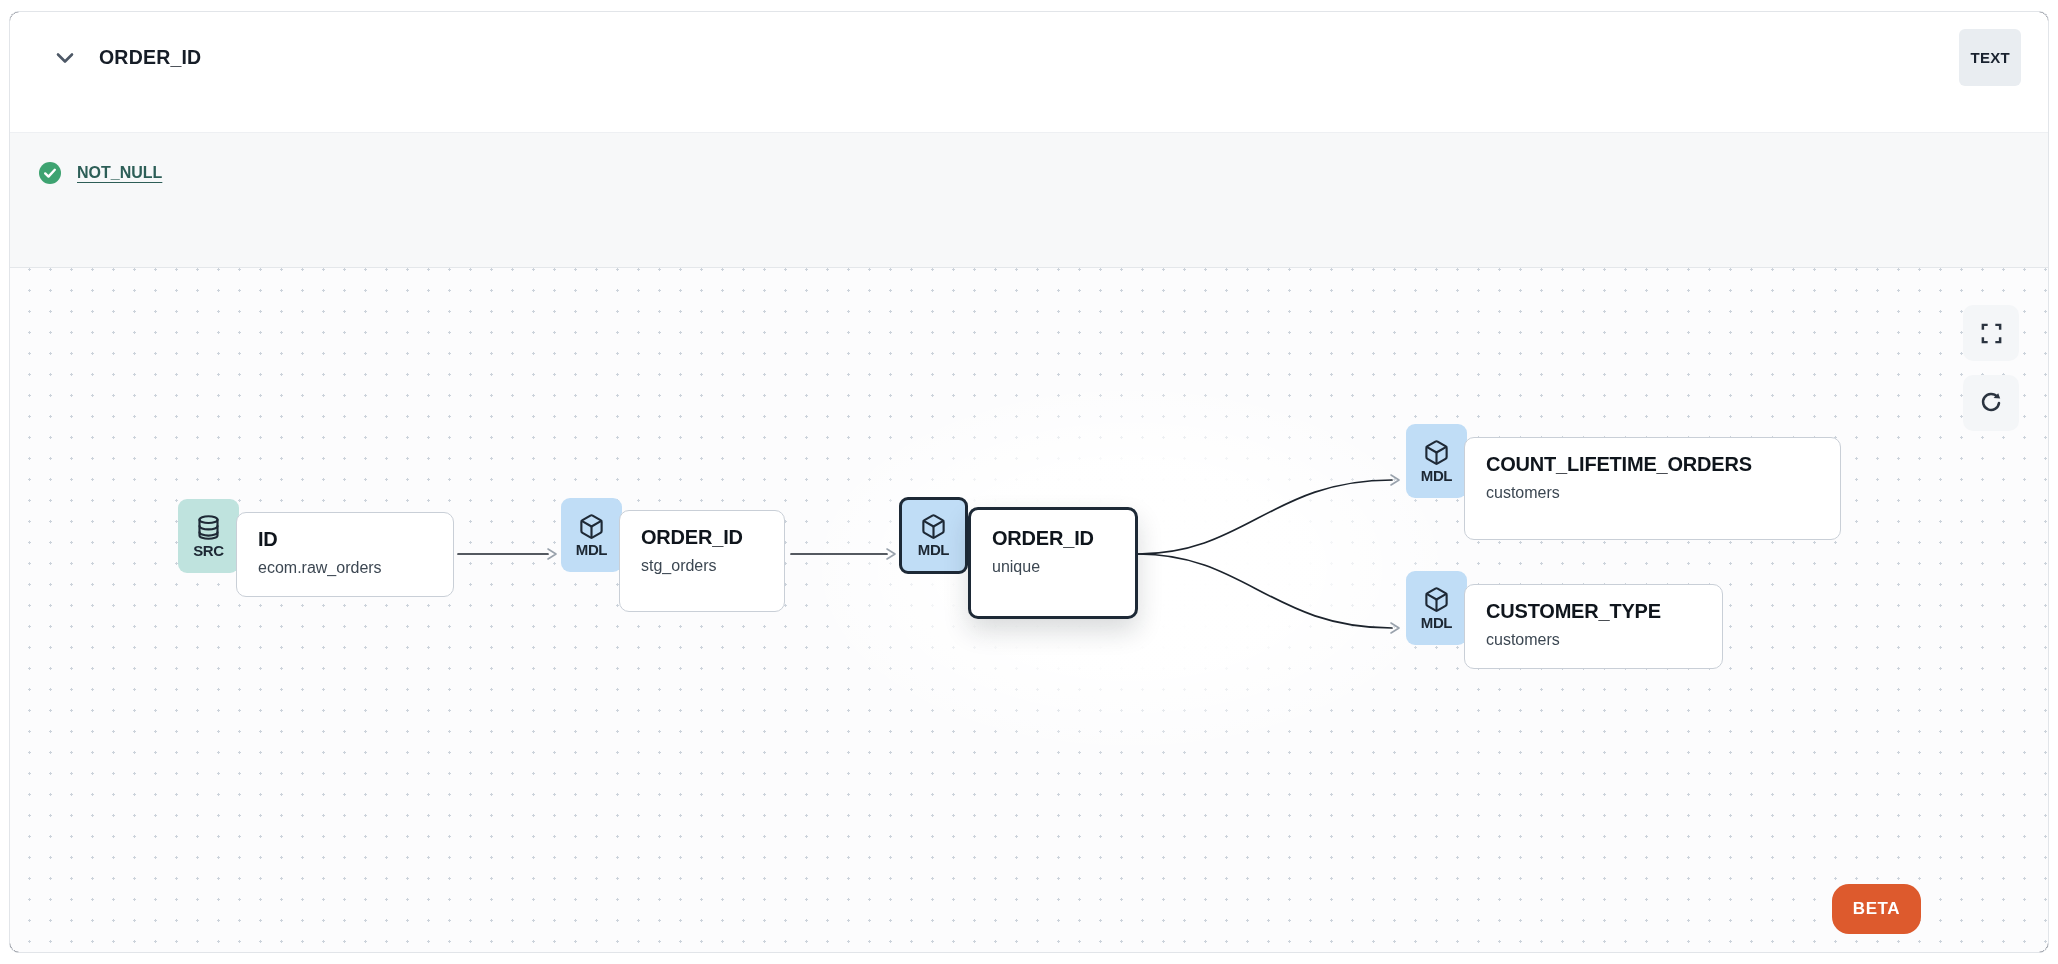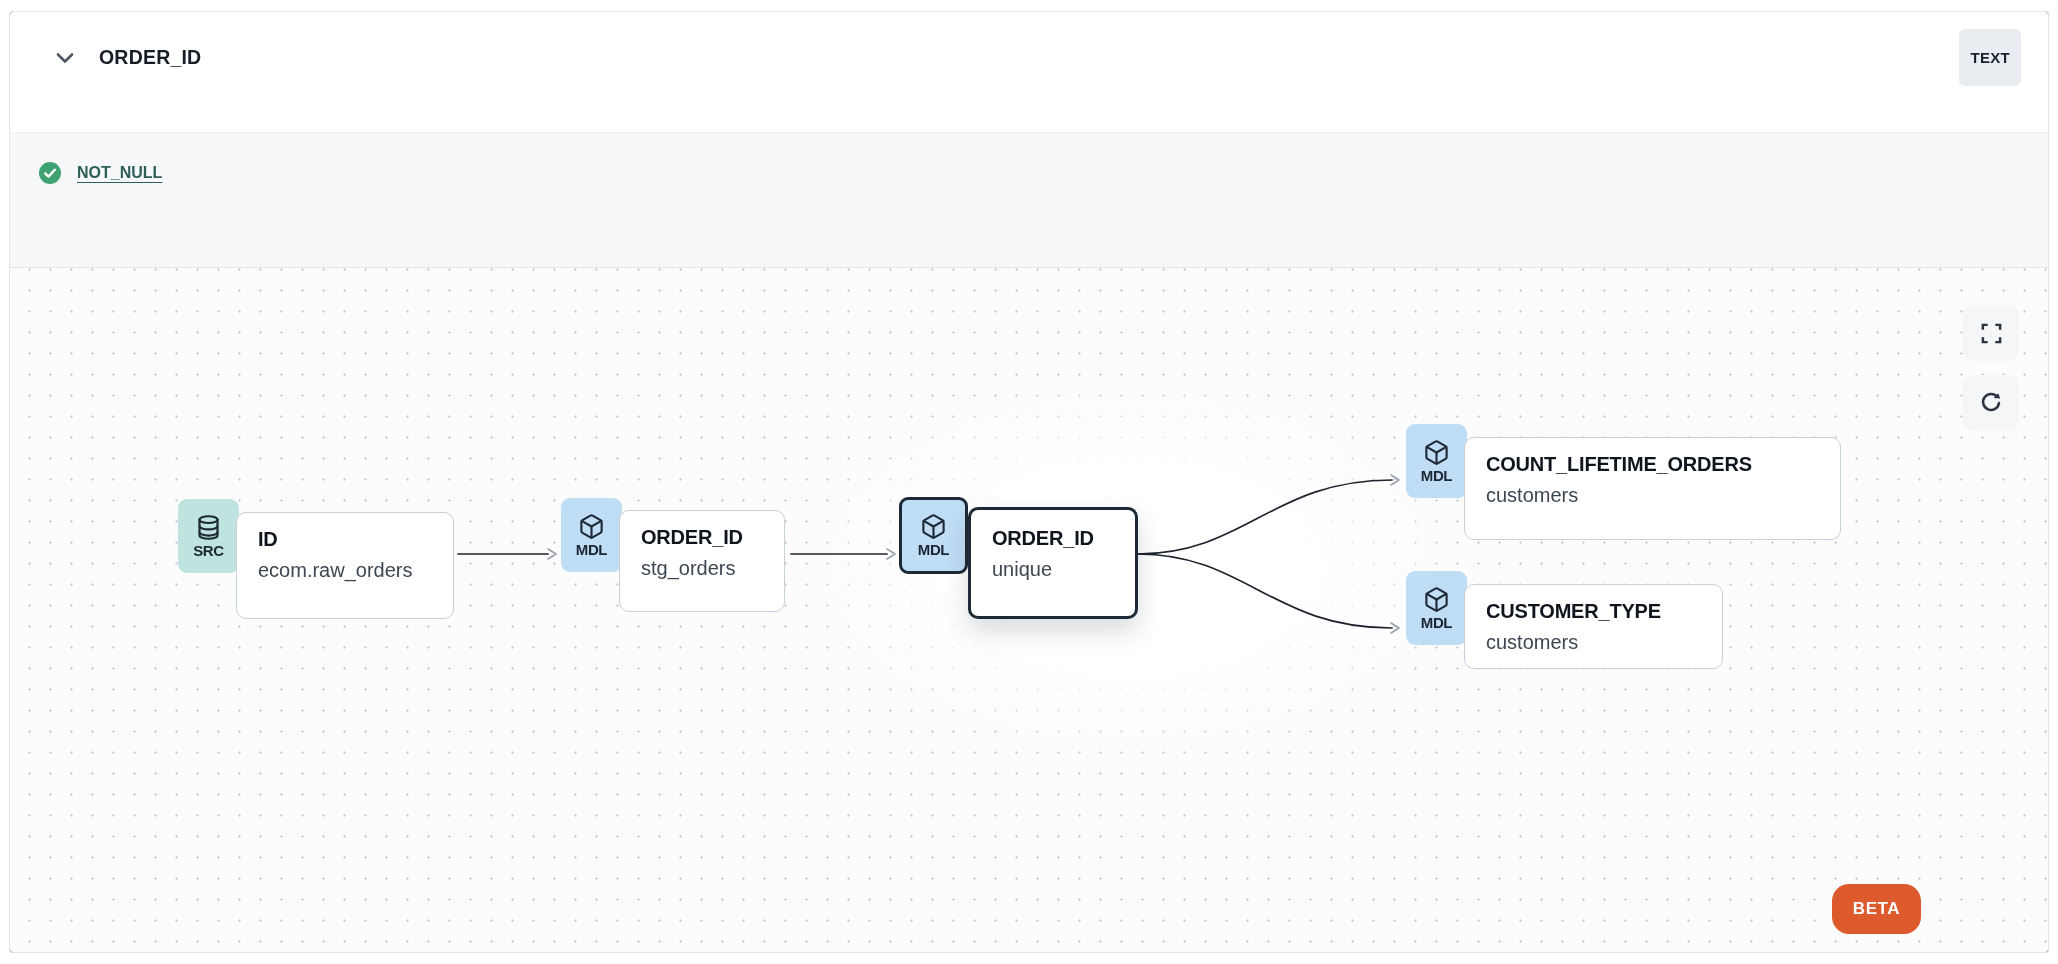--- a/index.html
+++ b/index.html
@@ -1,20 +1,20 @@
 <!DOCTYPE html>
 <html><head>
 <meta charset="utf-8">
 <style>
   * { margin:0; padding:0; box-sizing:border-box; }
   html,body { width:2058px; height:964px; background:#ffffff;
     font-family:"Liberation Sans", sans-serif; color:#151c26; }
   .app-card{
     position:absolute; left:9px; top:11px; width:2040px; height:942px;
-    background:#0f172a; border:1px solid #e2e5e9; border-radius:4px;
+    background:#0f172a; border:1px solid #e2e5e9; border-radius:10px;
     overflow:hidden; display:flex; flex-direction:column;
   }
   
   .hdr{ height:120px; background:#fff; flex:0 0 auto; position:relative; }
   .title-row{ display:flex; align-items:center; padding:17px 27px 0 42px; }
   .collapse-btn{ background:none; border:none; cursor:pointer; width:26px; height:26px;
     display:flex; align-items:center; justify-content:center; padding:0; }
   .panel-title{ font-size:19.5px; font-weight:700; letter-spacing:.2px; color:#161d27;
     margin-left:21px; }
   .type-badge{ margin-left:auto; background:#e9edf1; color:#1a2330; font-size:15px;
@@ -41,21 +41,21 @@
   .nbadge{ position:absolute; left:0; top:0; width:61px; height:74px; border-radius:9px;
     display:flex; flex-direction:column; align-items:center; justify-content:center;
     gap:1px;text-align:center; }
   .nbadge.src{ background:#bfe3de; }
   .nbadge.mdl{ background:#c0ddf6; }
   .blabel{ font-size:15px; font-weight:700; color:#1c2733; letter-spacing:-0.4px; }
   .ncard{ position:absolute; background:#ffffff; border:1.4px solid #c9cfd7;
     border-radius:10px; padding:15px 21px 0 21px;margin-top:11px; }
   .ntitle{ font-size:20px; font-weight:600; color:#0f151c; letter-spacing:-0.2px;
     white-space:nowrap; }
-  .nsub{ margin-top:8px; font-size:20px; color:#3c4752; white-space:nowrap; }
+  .nsub{ margin-top:8px; font-size:16px; color:#3c4752; white-space:nowrap; }
   .node.selected .nbadge{ border:3px solid #1d2936; width:69px; height:77px; }
   .node.selected .ncard{ border:3px solid #1d2936;
     box-shadow:0 12px 26px rgba(18,28,40,.16); padding-top:17px; }
   
   .ctl-btn{ position:absolute; width:56px; height:56px; border:none; border-radius:10px;
     background:#f4f6f8; display:flex; align-items:center; justify-content:center;
     cursor:pointer; }
   .beta{ position:absolute; left:1822px; top:616px; width:89px; height:50px;
     background:#dd5a2d; border:none; border-radius:17px; color:#ffffff;
     font-size:17px; font-weight:700; letter-spacing:.6px; cursor:pointer;
@@ -117,21 +117,21 @@
         <span>
           <svg width="27" height="27" viewBox="0 0 24 24" fill="none" stroke="#1e2936" stroke-width="1.9" stroke-linecap="round" stroke-linejoin="round">
             <ellipse cx="12" cy="5" rx="8" ry="3"></ellipse>
             <path d="M4 5v14c0 1.66 3.58 3 8 3s8-1.34 8-3V5"></path>
             <path d="M4 10.7c0 1.66 3.58 3 8 3s8-1.34 8-3"></path>
             <path d="M4 16.2c0 1.66 3.58 3 8 3s8-1.34 8-3"></path>
           </svg>
         </span>
         <span class="blabel">SRC</span>
       </div>
-      <div class="ncard" style="left:58px; top:2px; width:218px; height:107px;">
+      <div class="ncard" style="left:58px; top:2px; width:218px; height:85px;">
         <div class="ntitle">ID</div>
         <div class="nsub">ecom.raw_orders</div>
       </div>
     </div>
 
     <div class="node" style="left:551px; top:230px;">
       <div class="nbadge mdl">
         <span>
           <svg width="27" height="27" viewBox="0 0 24 24" fill="none" stroke="#1e2936" stroke-width="1.9" stroke-linecap="round" stroke-linejoin="round">
             <path d="M21 8a2 2 0 0 0-1-1.73l-7-4a2 2 0 0 0-2 0l-7 4A2 2 0 0 0 3 8v8a2 2 0 0 0 1 1.73l7 4a2 2 0 0 0 2 0l7-4A2 2 0 0 0 21 16Z"></path>

